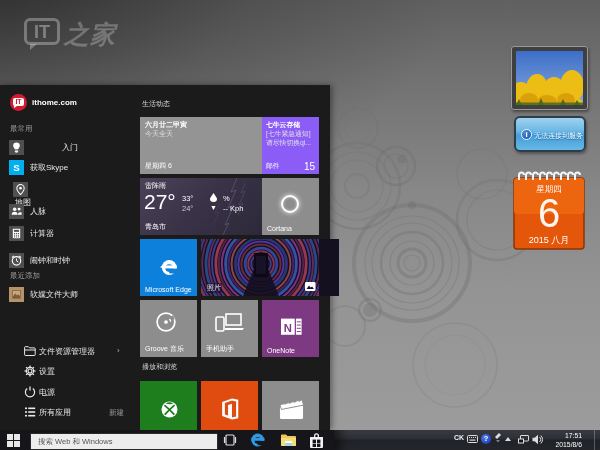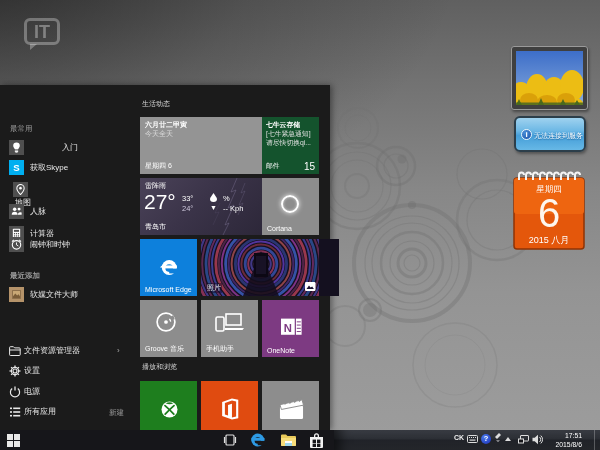--- a/index.html
+++ b/index.html
@@ -26,28 +26,28 @@
 #menu .hdr { position:absolute; left:10px; top:9px; display:flex; align-items:center; }
 #itlogo { width:17px; height:17px; border-radius:50%; background:#d41a30; position:relative; }
 #itlogo .b { position:absolute; left:3px; top:3.5px; width:11px; height:8.5px; background:#fff; border-radius:2px;
   color:#d41a30; font-size:7px; font-weight:bold; text-align:center; line-height:8.5px;}
 #itlogo .b:after { content:""; position:absolute; left:1px; bottom:-2px; border-left:3px solid #fff; border-bottom:2.5px solid transparent;}
 .hdr .t { color:#fff; font-size:8px; font-weight:bold; margin-left:5px; }
 .sect { position:absolute; left:10px; color:#9a9a9a; font-size:7.5px; }
 .li { position:absolute; left:9px; display:flex; align-items:center; }
 .li .ic { width:15px; height:15px; background:#4f4f4f; display:flex; align-items:center; justify-content:center; flex:none;}
 .li .tx { color:#e8e8e8; font-size:8px; margin-left:6px; white-space:nowrap; }
-.nav { position:absolute; left:9px; display:flex; align-items:flex-start;font-family:Liberation Serif, serif; }
+.nav { position:absolute; left:24px; display:flex; align-items:center;font-family:Liberation Serif, serif; }
 .nav .tx { color:#e8e8e8; font-size:8px; margin-left:3px; white-space:nowrap;}
 
 .tlabel { position:absolute; color:#d8d8d8; font-size:7px; }
 .tile { position:absolute; width:57px; height:57px; overflow:hidden; color:#fff; }
 .tile.w { width:138px; }
 .tile .cap { position:absolute; left:5px; bottom:3px; font-size:7px; color:#fff; white-space:nowrap;}
-.gray { background:#14532d; }
+.gray { background:#8b5cf6; }
 
 #bar { position:absolute; left:0; top:430px; width:600px; height:20px; background:#16161a; }
 #trayband { position:absolute; left:334px; top:0; width:266px; height:20px;
   background:linear-gradient(to bottom, #3a3d44 0%, #2b2e34 45%, #202228 50%, #25272c 100%); box-shadow:inset 14px 0 12px -8px rgba(0,0,0,0.55); }
 #sbox { position:absolute; left:30px; top:3px; width:188px; height:17px; background:#ededed; border:1px solid #2a2a2a;
   color:#555; font-size:7.5px; line-height:15px; padding-left:7px;}
 #clock { position:absolute; right:18px; top:1px; color:#fff; font-size:6.8px; text-align:right; line-height:9px;}
 #showdesk { position:absolute; right:0; top:0; width:6px; height:20px; border-left:1px solid rgba(255,255,255,0.25); }
 </style>
 </head>
@@ -76,20 +76,21 @@
     <circle cx="455" cy="365" r="42" fill="none" stroke="#6f6f6f" stroke-width="1.5" opacity="0.2"></circle>
     <circle cx="455" cy="365" r="30" fill="none" stroke="#6f6f6f" stroke-width="1" opacity="0.16"></circle>
     <circle cx="345" cy="326" r="20" fill="none" stroke="#6f6f6f" stroke-width="2" opacity="0.26"></circle>
     <circle cx="412" cy="205" r="4" fill="#6f6f6f" opacity="0.38"></circle>
     <circle cx="370" cy="310" r="7" fill="#6f6f6f" opacity="0.34"></circle>
     <circle cx="402" cy="159" r="4.5" fill="#6f6f6f" opacity="0.38"></circle>
   </svg>
 <div id="wm">
   <div id="wmrow">
       <div id="wmbox">IT</div>
+      <div id="wmzh">之家</div>
     </div>
 </div>
 
 <div id="gadget-photo" class="abs" style="left:511px;top:46px;width:77px;height:64px;background:#3f3f3f;border:1px solid #9a9a9a;border-radius:3px;box-shadow:1px 2px 3px rgba(0,0,0,0.4);">
   <svg style="position:absolute;left:4px;top:4px;" width="67" height="54" viewBox="0 0 67 54">
     <defs>
         <linearGradient id="sky" x1="0" y1="0" x2="0" y2="1">
       <stop offset="0" stop-color="#3d6ec8"></stop>
           <stop offset="1" stop-color="#87abdf"></stop>
         </linearGradient>
@@ -133,22 +134,28 @@
       <path d="M56 10 v-5 a2.5 2.5 0 0 1 5 0"></path>
       <path d="M63 10 v-5 a2.5 2.5 0 0 1 5 0"></path>
     </g>
     <text x="37" y="22" font-size="8.5" fill="#fff" text-anchor="middle" font-family="Liberation Sans">星期四</text>
     <text x="37" y="57" font-size="40" fill="#fdf6ee" text-anchor="middle" font-family="Liberation Sans">6</text>
     <text x="37" y="73" font-size="9" fill="#fff" text-anchor="middle" font-family="Liberation Sans">2015 八月</text>
   </svg>
 </div>
 
 <div id="menu">
+  <div class="hdr">
+      <div id="itlogo">
+        <div class="b">IT</div>
+      </div>
+      <div class="t">ithome.com</div>
+    </div>
   <div class="sect" style="top:39px;">最常用</div>
-  <div class="sect" style="top:186px;font-weight:bold;">最近添加</div>
+  <div class="sect" style="top:186px;">最近添加</div>
 
   <div class="li" style="top:55px;gap:32px;">
       <div class="ic" id="ic-bulb">
         <svg width="11" height="11" viewBox="0 0 12 12">
           <path d="M6 0.5 a3.6 3.6 0 0 1 3.6 3.6 c0 1.6-1.2 2.4-1.6 3.4 h-4 C3.6 6.5 2.4 5.7 2.4 4.1 A3.6 3.6 0 0 1 6 0.5 Z" fill="#fff"></path>
           <rect x="4.2" y="8.3" width="3.6" height="1" fill="#fff"></rect>
           <rect x="4.2" y="9.9" width="3.6" height="1" fill="#fff"></rect>
           <rect x="4.8" y="11.3" width="2.4" height="0.7" fill="#fff"></rect>
         </svg>
       </div>
@@ -195,21 +202,21 @@
             <rect x="5.35" y="7.3" width="1.3" height="1.1"></rect>
             <rect x="7.5" y="7.3" width="1.3" height="1.1"></rect>
             <rect x="3.2" y="9.2" width="1.3" height="1.1"></rect>
             <rect x="5.35" y="9.2" width="1.3" height="1.1"></rect>
             <rect x="7.5" y="9.2" width="1.3" height="1.1"></rect>
           </g>
         </svg>
       </div>
       <div class="tx">计算器</div>
     </div>
-  <div class="li" style="top:152px;">
+  <div class="li" style="top:168px;">
       <div class="ic" id="ic-clock">
         <svg width="11" height="11" viewBox="0 0 12 12">
           <circle cx="6" cy="6.4" r="4.6" fill="none" stroke="#fff" stroke-width="1.2"></circle>
           <path d="M6 3.8 V6.4 L8 7.6" stroke="#fff" stroke-width="1" fill="none"></path>
           <path d="M1.2 2.8 L3 0.9 M10.8 2.8 L9 0.9" stroke="#fff" stroke-width="1.3"></path>
         </svg>
       </div>
       <div class="tx">闹钟和时钟</div>
     </div>
   <div class="li" style="top:202px;">
@@ -421,20 +428,21 @@
 <div id="bar">
   <div id="trayband"></div>
   <svg class="abs" style="left:7px;top:4px;" width="13" height="13" viewBox="0 0 13 13">
     <g fill="#e8e8e8">
         <rect x="0" y="0" width="6" height="6"></rect>
         <rect x="7" y="0" width="6" height="6"></rect>
         <rect x="0" y="7" width="6" height="6"></rect>
         <rect x="7" y="7" width="6" height="6"></rect>
       </g>
   </svg>
+  <div id="sbox">搜索 Web 和 Windows</div>
   <svg class="abs" style="left:223px;top:4px;" width="14" height="12" viewBox="0 0 14 12">
     <rect x="3" y="1" width="8" height="10" rx="1" fill="none" stroke="#ddd" stroke-width="1.2"></rect>
     <path d="M1.5 3 v6 M12.5 3 v6" stroke="#ddd" stroke-width="1.2" fill="none"></path>
   </svg>
   <svg class="abs" style="left:250px;top:2px;" width="16" height="16" viewBox="0 0 32 32">
     <circle cx="15.5" cy="16" r="13" fill="#2e9ae4"></circle>
     <circle cx="15.5" cy="17" r="6.5" fill="#17171a"></circle>
     <rect x="15.5" y="17.5" width="17" height="9" fill="#17171a"></rect>
     <rect x="3" y="12" width="26" height="5.5" fill="#2e9ae4"></rect>
   </svg>

